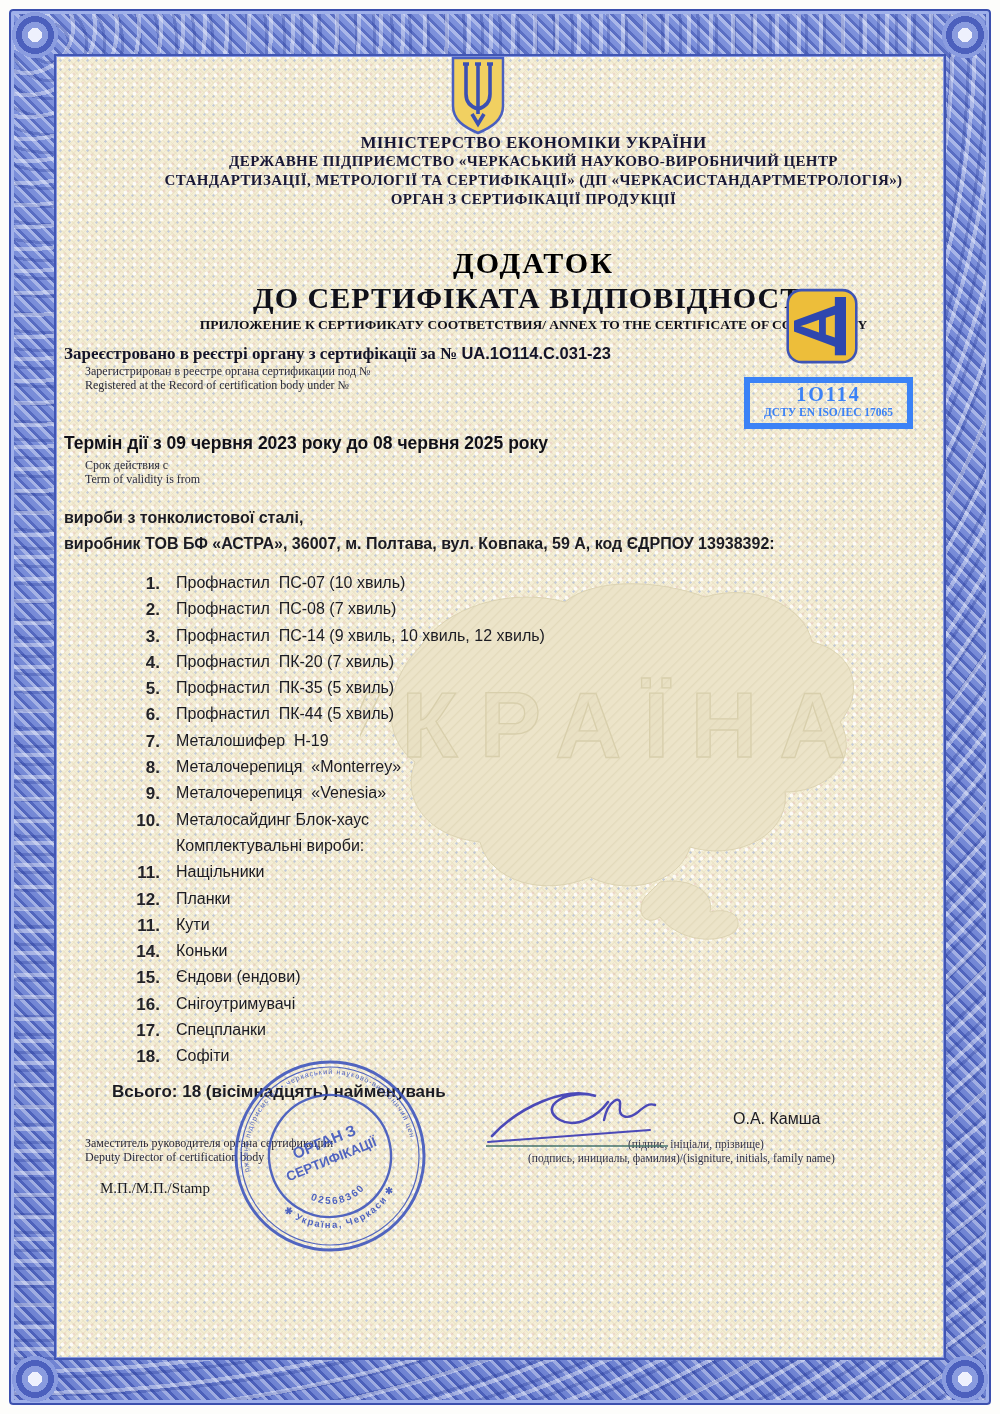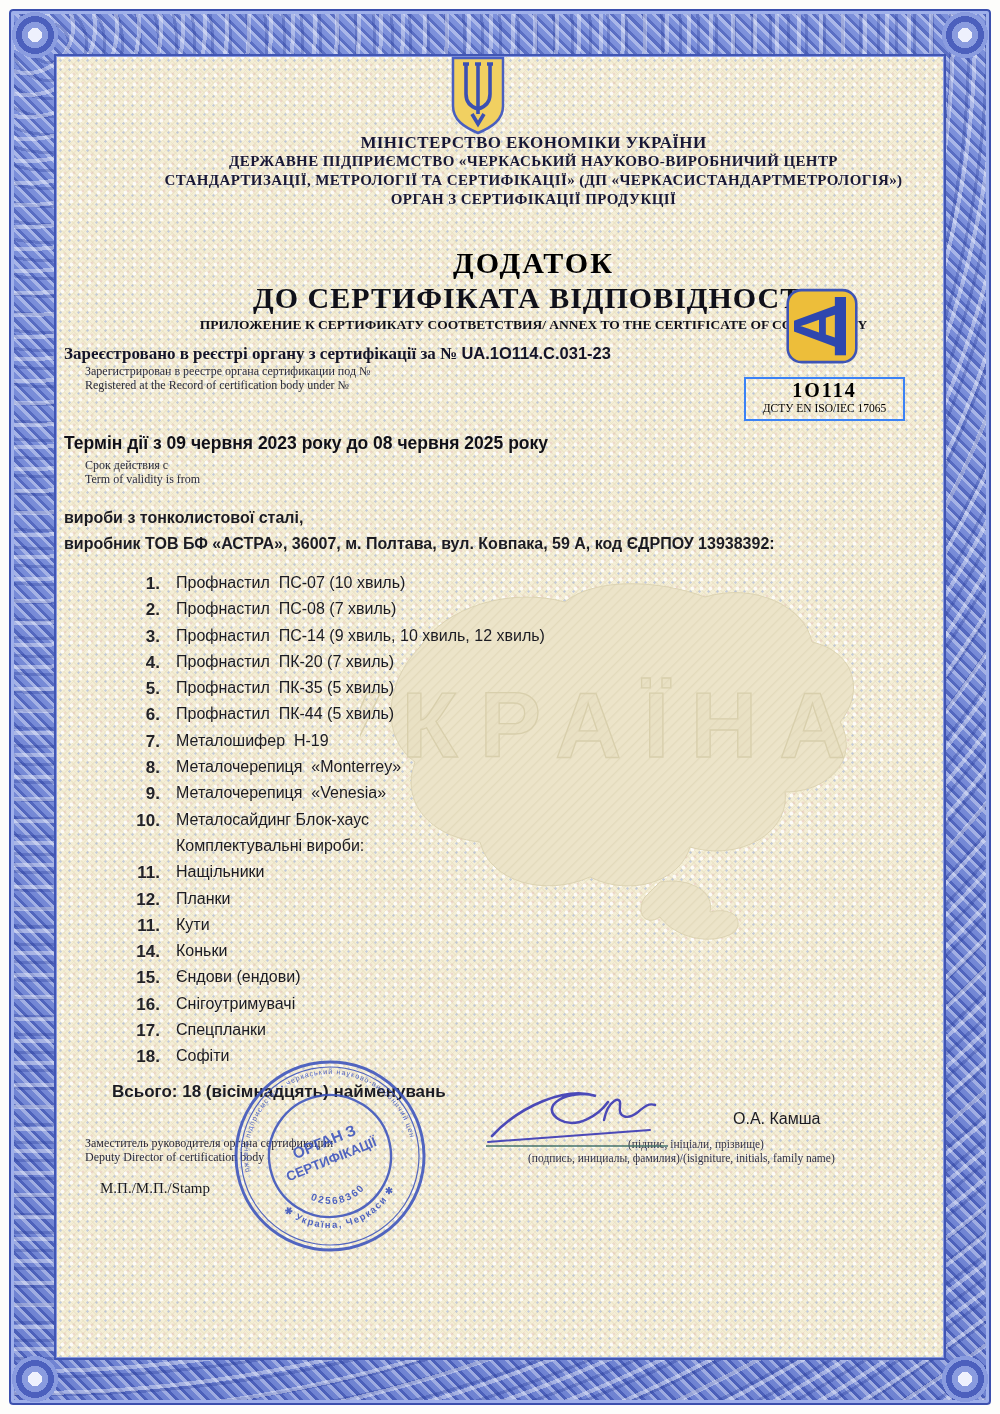--- a/index.html
+++ b/index.html
@@ -39,23 +39,23 @@
   .hdr{font-weight:bold;letter-spacing:.4px;}
   .h1{top:133px;font-size:17px;}
   .h2{top:153px;font-size:15px;}
   .h3{top:172px;font-size:15px;}
   .h4{top:191px;font-size:15px;}
   .t1{top:246px;font-size:30px;font-weight:bold;color:#000000;letter-spacing:2px;}
   .t2{top:281px;font-size:30px;font-weight:bold;color:#10101a;letter-spacing:1px;}
   .t3{top:317px;font-size:13.5px;font-weight:bold;color:#10101a;}
 
   .logoMark{left:786px;top:288px;}
-  .logoBox{left:744px;top:377px;width:157px;height:40px;border:2px solid #3b82f6;text-align:center;color:#000000;}
+  .logoBox{left:744px;top:377px;width:157px;height:40px;border:6px solid #3b82f6;text-align:center;color:#3b82f6;}
   .logoBox .c1{font-size:20px;font-weight:bold;line-height:23px;letter-spacing:2px;}
-  .logoBox .c2{font-size:11.5px;font-weight:normal;line-height:13px;}
+  .logoBox .c2{font-size:11.5px;font-weight:bold;line-height:13px;}
 
   .reg{left:64px;top:344px;width:700px;color:#141428;}
   .reg .main{font-size:17px;font-weight:bold;}
   .reg .num{font-family:"Liberation Sans",sans-serif;font-size:16.5px;}
   .sub{font-size:12px;color:#2a2a3a;line-height:14px;padding-left:21px;}
 
   .term{left:64px;top:433px;width:700px;color:#101018;}
   .term .main{font-family:"Liberation Sans",sans-serif;font-size:17.5px;font-weight:bold;margin-bottom:4px;}
 
   .maker{left:64px;top:505px;width:820px;font-family:"Liberation Sans",sans-serif;

